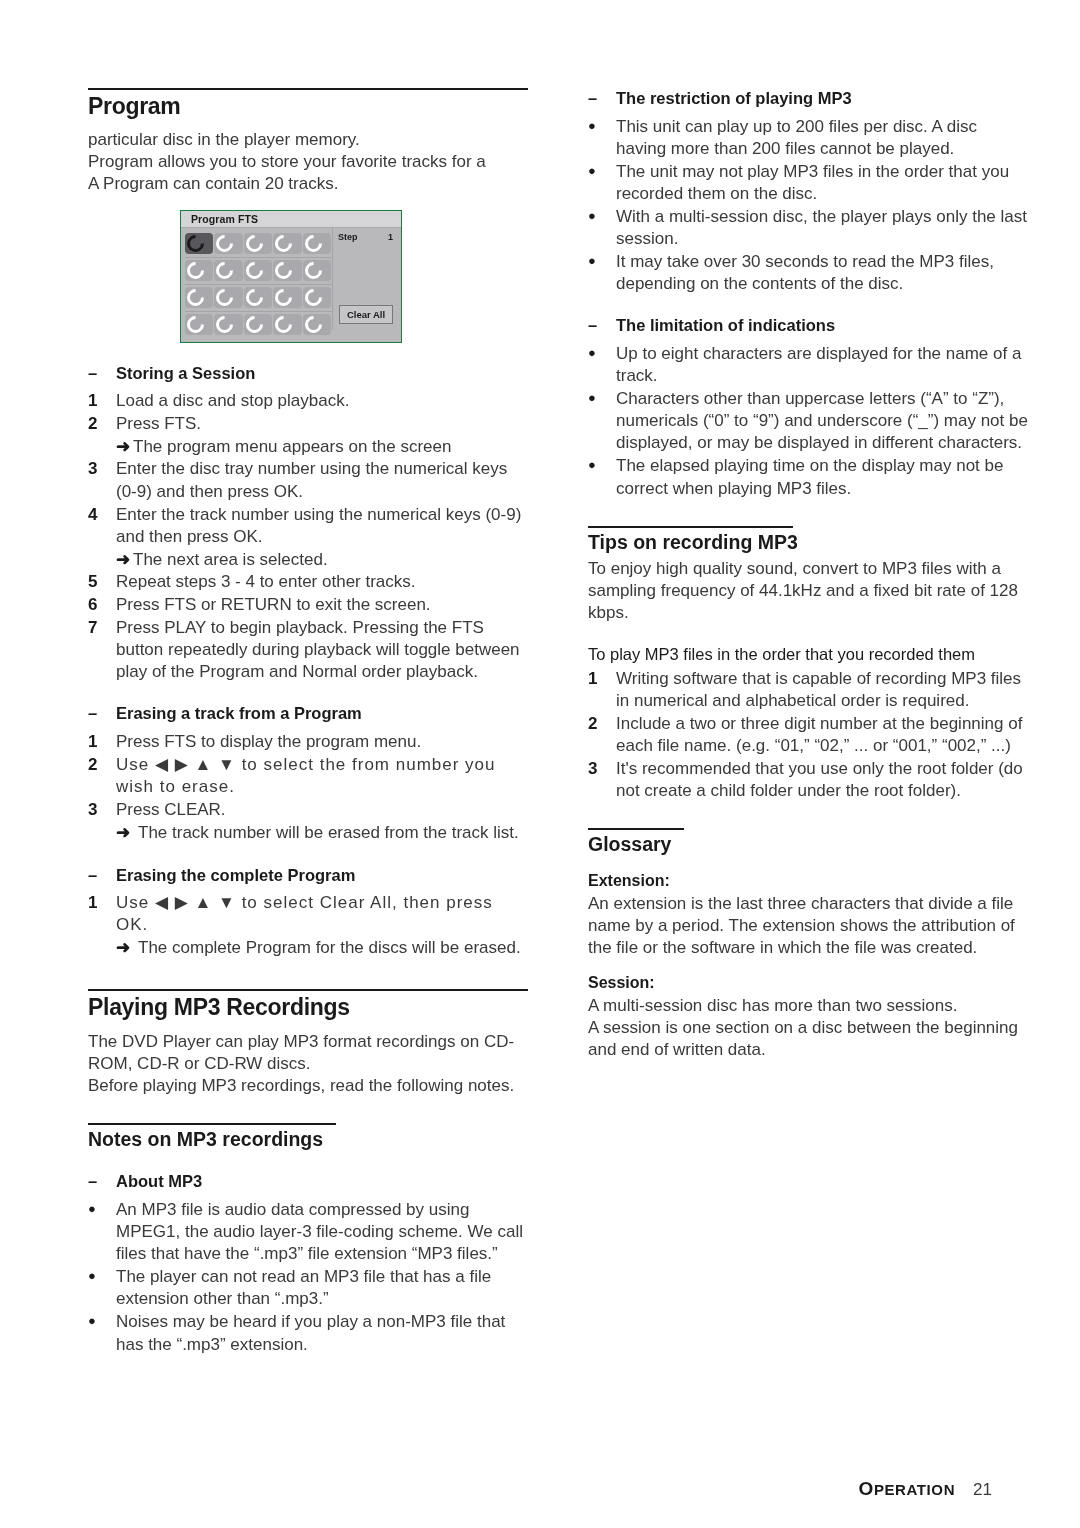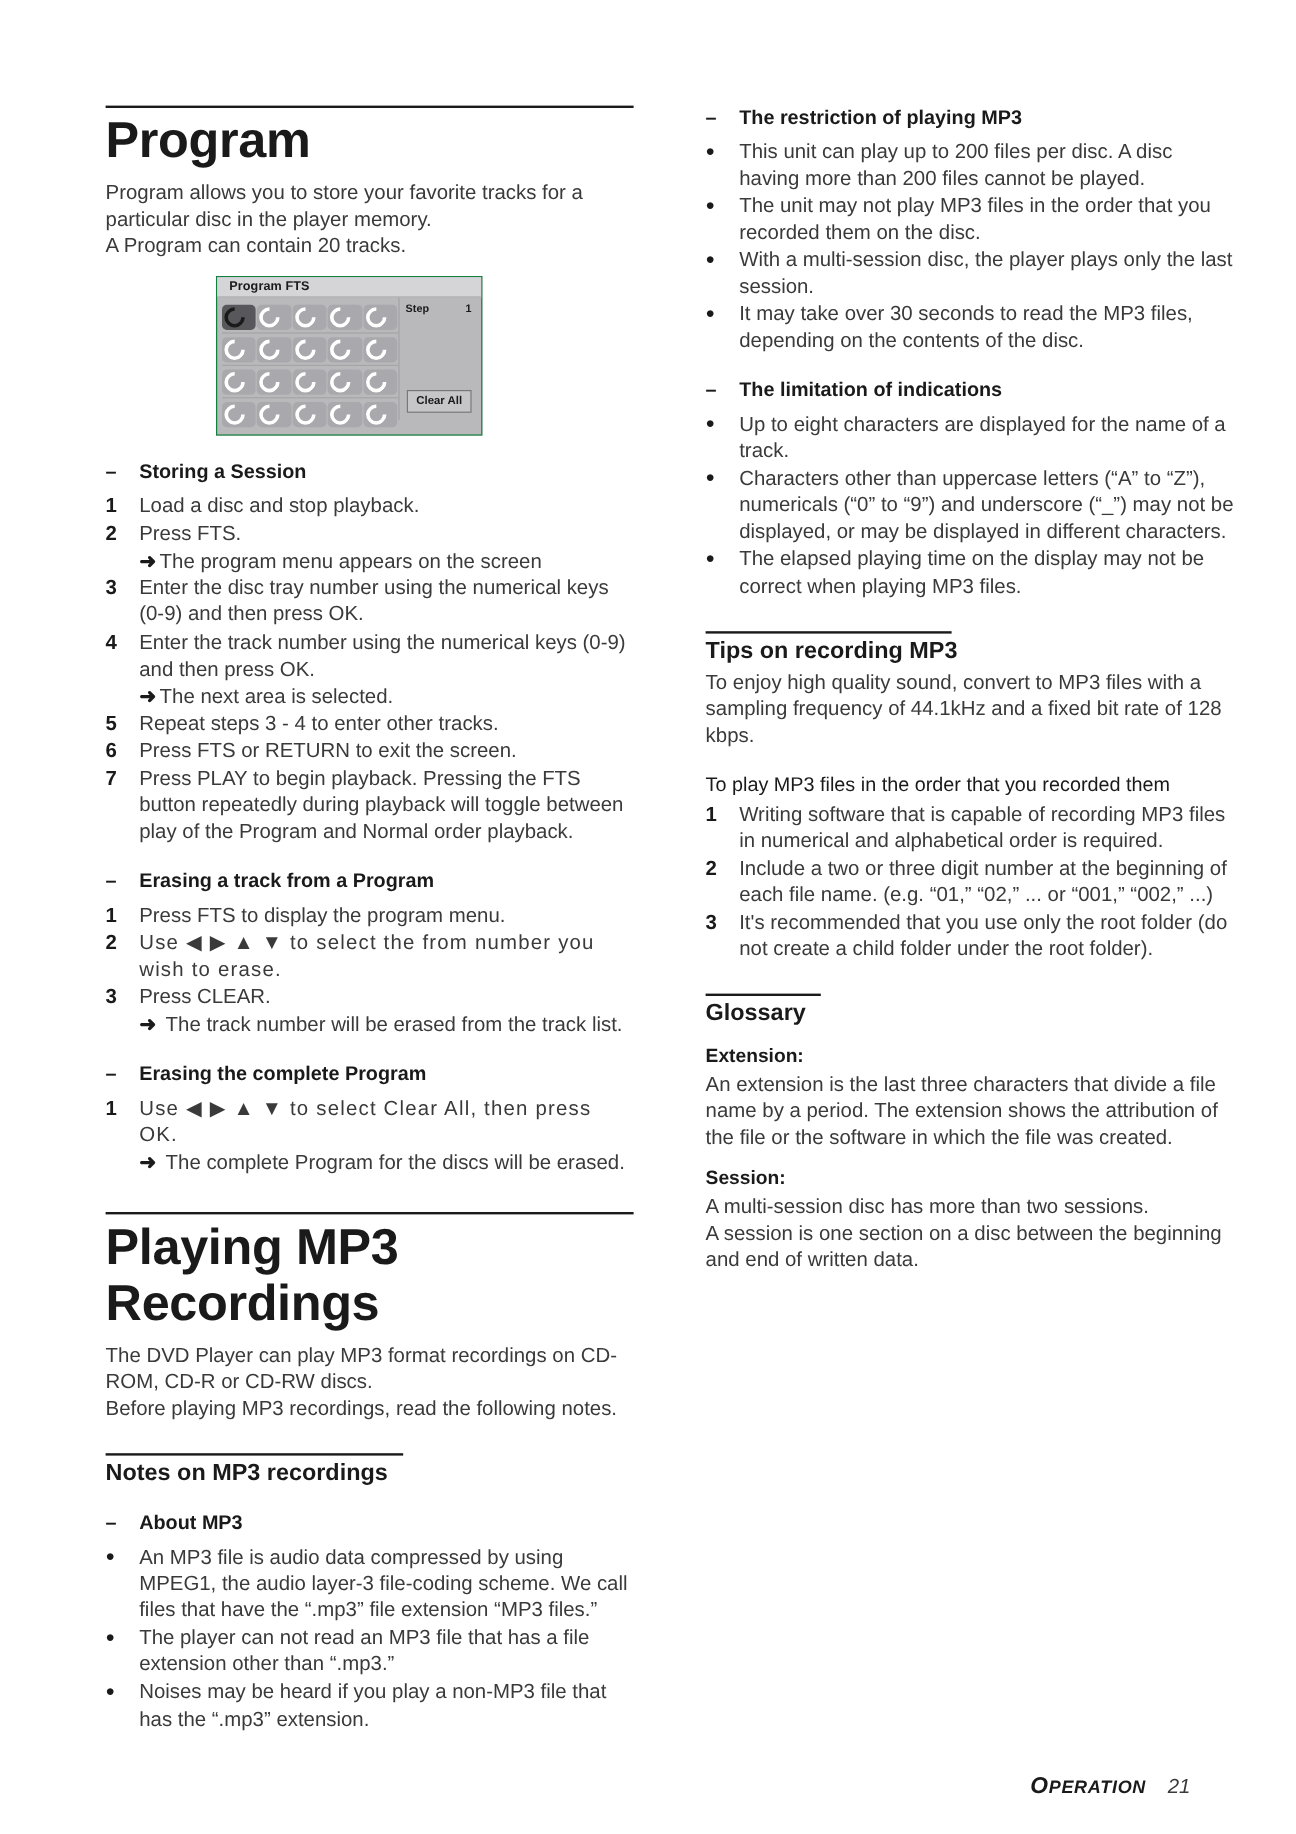--- a/index.html
+++ b/index.html
@@ -14,21 +14,21 @@
   .page { position:absolute; inset:0; }
 
   .col { position:absolute; top:88px; width:440px; }
   .col-left  { left:88px; }
   .col-right { left:588px; }
 
   
   .rule { border-top:2.5px solid #1a1a1a; }
   .h1-block { margin-bottom:10px; }
   .h1 {
-    font-size:42px; font-weight:bold; letter-spacing:-0.3px;
+    font-size:23px; font-weight:bold; letter-spacing:-0.3px;
     color:#1a1a1a; margin:4px 0 0 0; line-height:1.1;
   }
   .h1-block .rule { width:440px; }
 
   .h2-block { margin-top:26px; margin-bottom:4px; }
   .h2 {
     font-size:19.5px; font-weight:bold; color:#1a1a1a;
     margin:3px 0 0 0; line-height:1.2;
   }
   .h2-block .rule.w-half { width:248px; }
@@ -144,41 +144,41 @@
     width:52px; height:17px;
     background:#c6c6c9; border:1px solid #77777b;
     font-size:9.5px; font-weight:bold; color:#1a1a1a;
     display:flex; align-items:center; justify-content:center;
   }
 
   
   .footer {
     position:absolute; right:88px; bottom:28px;
     font-size:15px; color:#1a1a1a; font-weight:bold;
-    display:flex; align-items:baseline; gap:18px;font-style:italic;
+    display:flex; align-items:baseline; gap:18px;
   }
   .footer .op { font-variant:small-caps; letter-spacing:0.6px; }
   .footer .op .cap { font-size:19px; }
   .footer .pg { font-weight:normal; font-size:17px; color:#3a3a3a; }
 </style>
 </head>
 <body>
 
 <div class="page">
 
   <div class="col col-left">
 
     <div class="h1-block">
       <div class="rule"></div>
       <h1 class="h1">Program</h1>
     </div>
 
     <div class="para-group">
+      <p class="body">particular disc in the player memory.</p>
       <p class="body">Program allows you to store your favorite tracks for a</p>
-      <p class="body">particular disc in the player memory.</p>
       <p class="body">A Program can contain 20 tracks.</p>
     </div>
 
     <div class="figure">
       <div class="fts-title">Program FTS</div>
       <div class="fts-body">
         <div class="fts-grid">
           <div class="fts-row">
             <div class="cell sel">
                 <span class="disc"></span>

